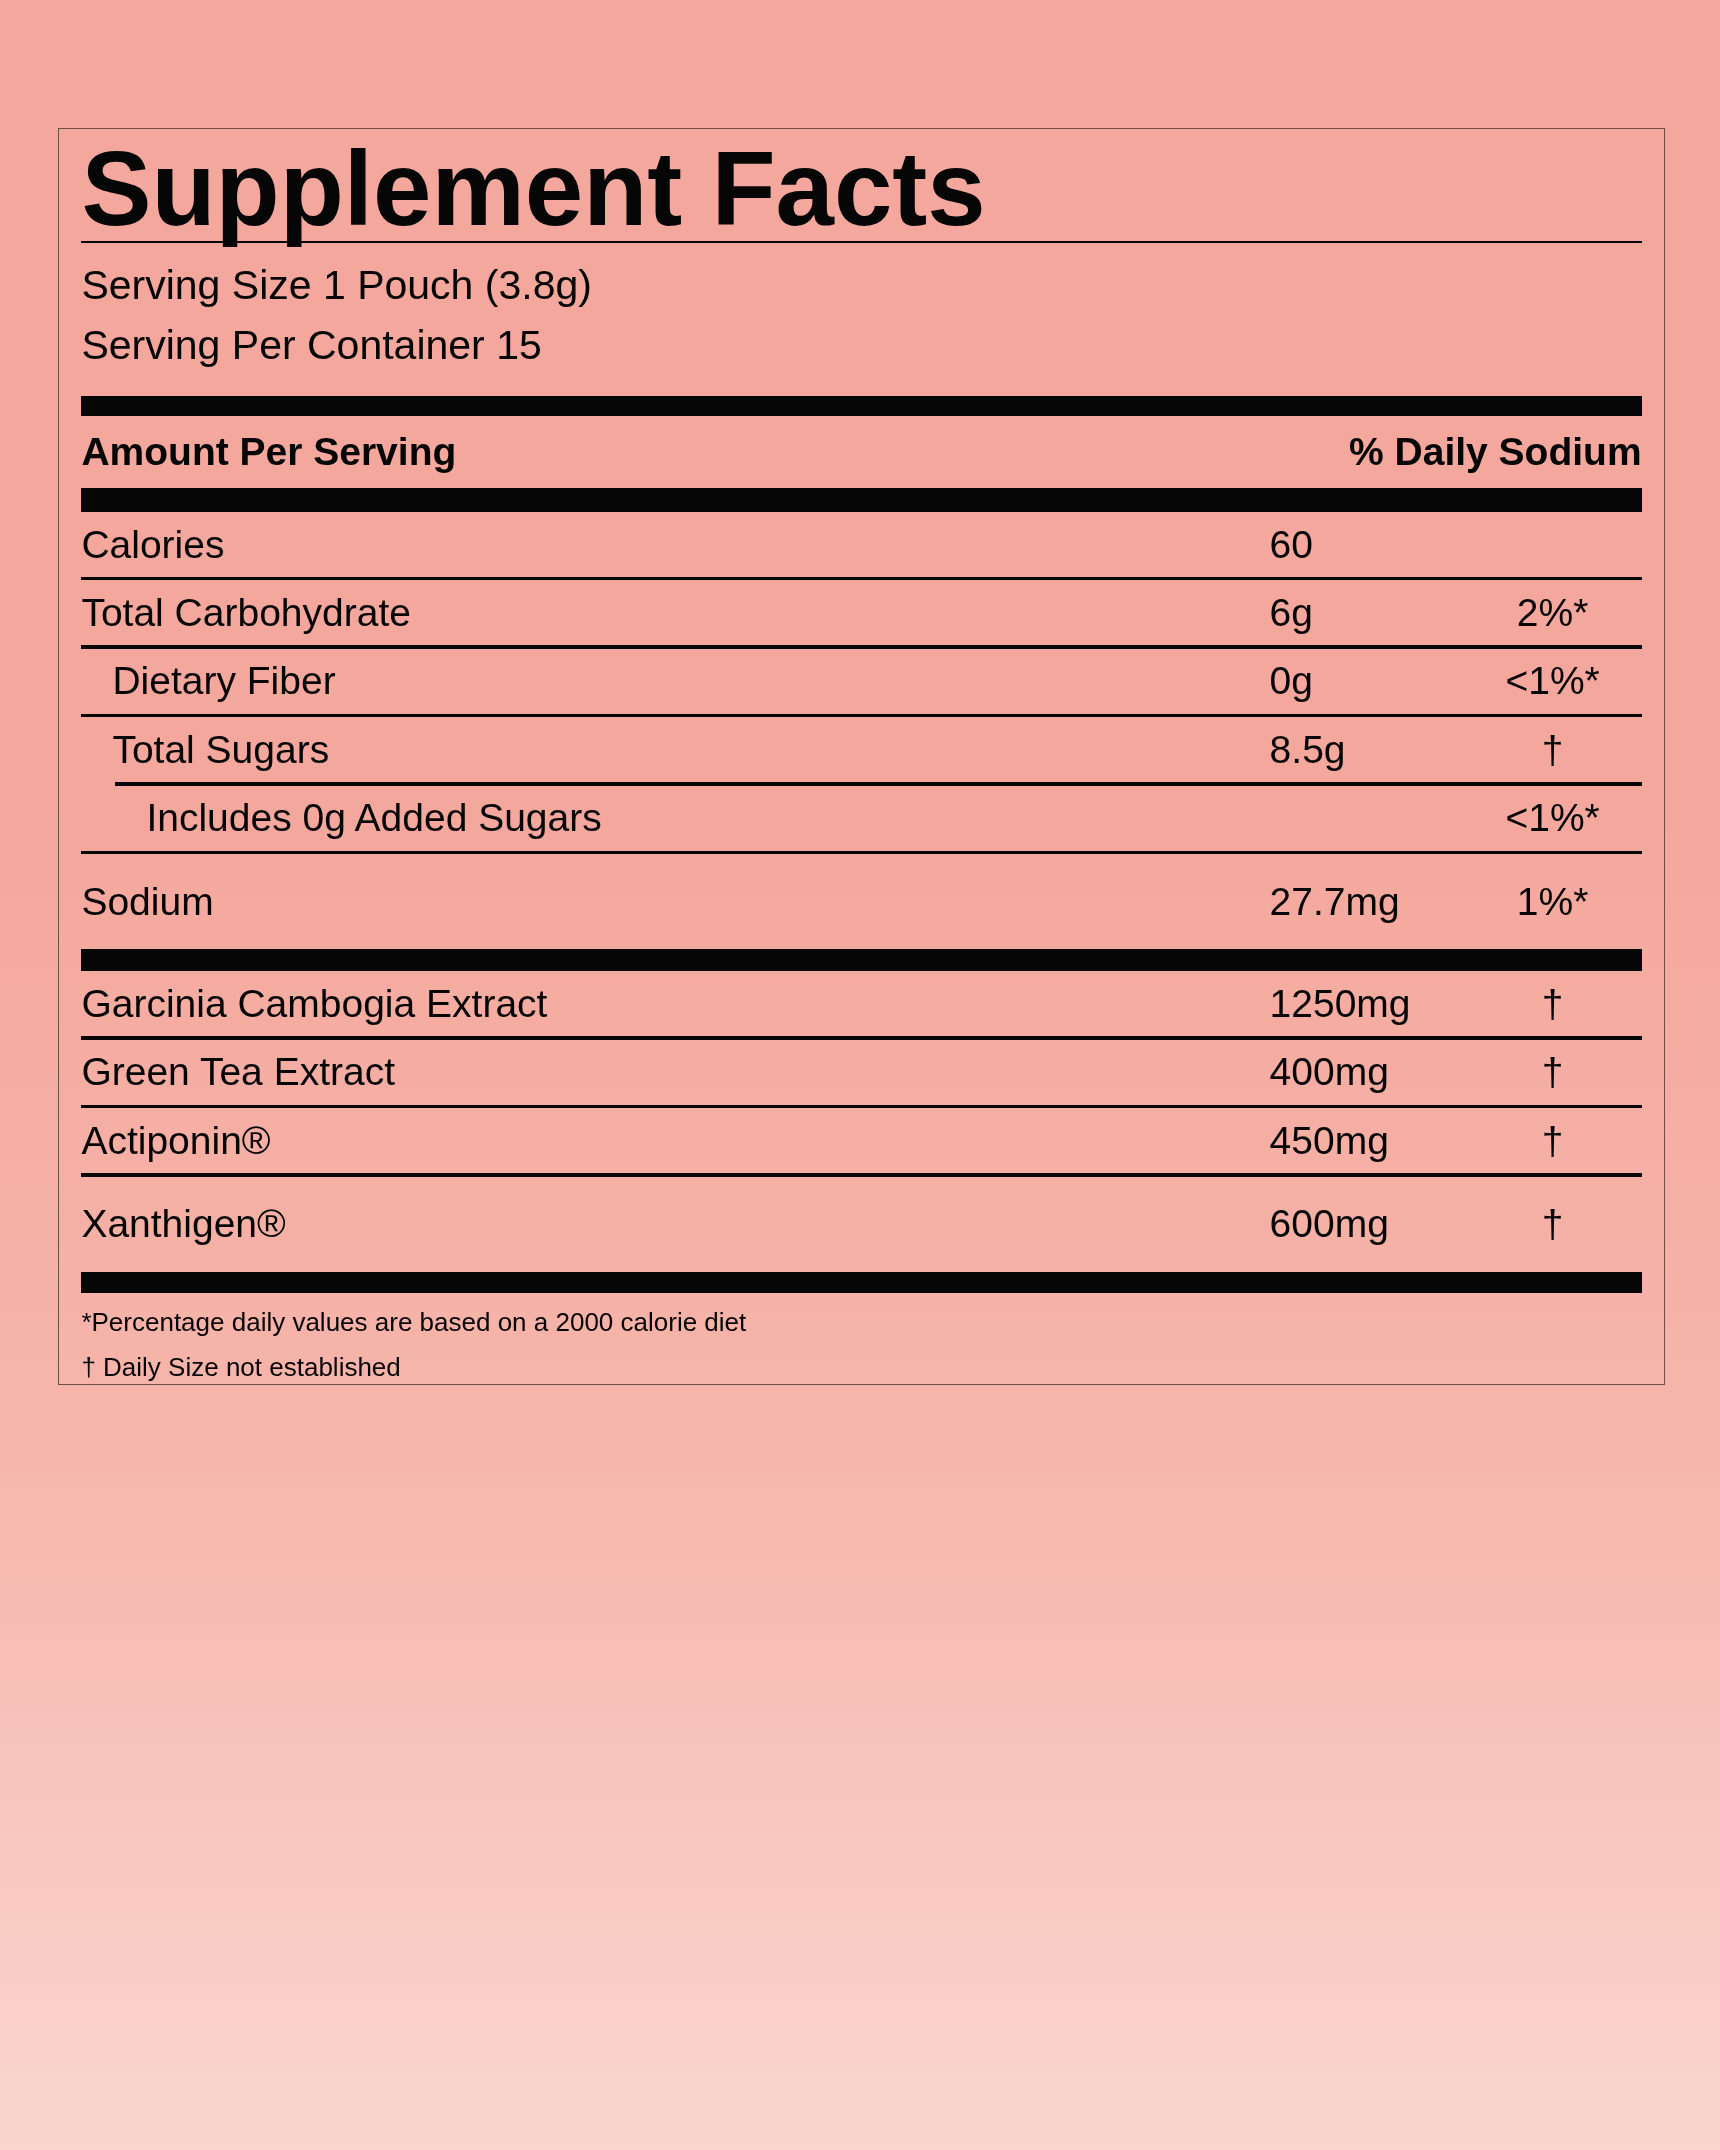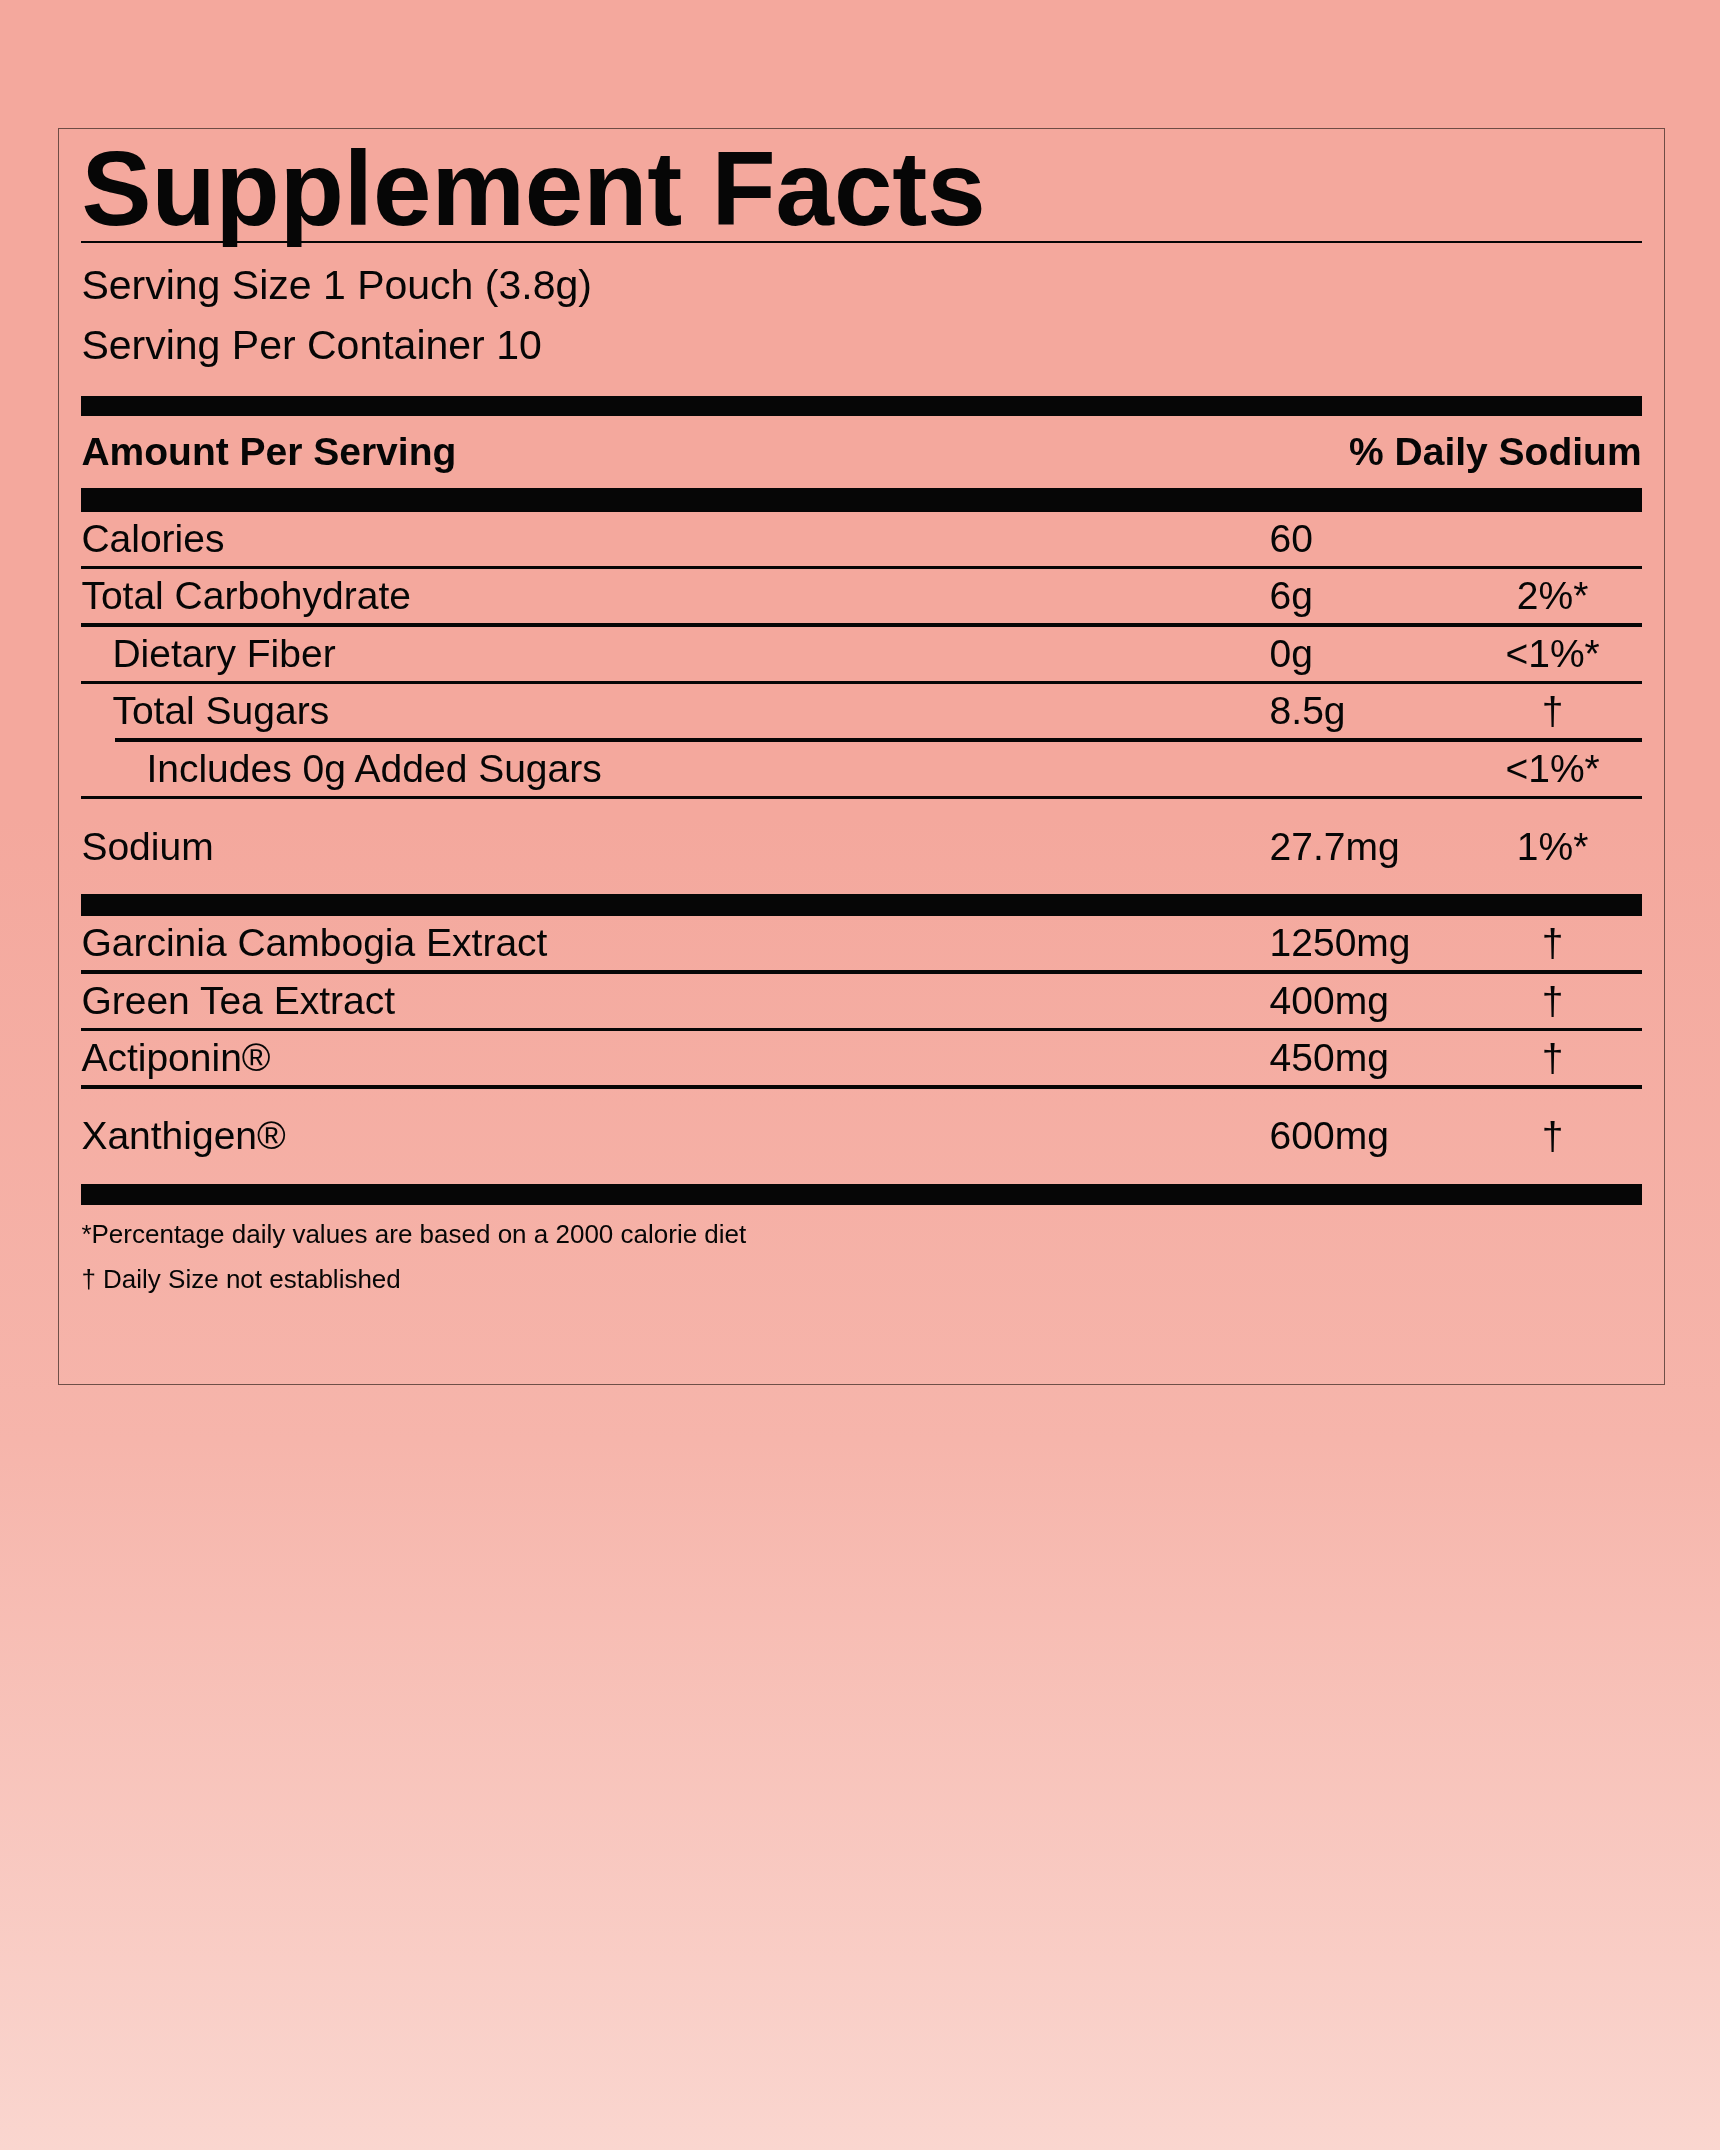--- a/index.html
+++ b/index.html
@@ -35,21 +35,21 @@
   .bar1{margin-top:20.6px;}
   .bar2{height:24px;}
   .bar3{height:22.4px;}
   .bar4{height:21.5px;}
   .hdr{
     height:72px;
     display:flex;align-items:center;justify-content:space-between;
     font-size:39px;font-weight:bold;
   }
   .row{
-    height:54px;
+    height:65px;
     display:grid;
     grid-template-columns:1fr 194px 178px;
     align-items:center;
     font-size:39px;
   }
   .row.tall{height:95px;}
   .row .n{white-space:nowrap;}
   .row .n.ind1{padding-left:31px;}
   .row .n.ind2{padding-left:65px;}
   .row .a{text-align:left;}
@@ -61,21 +61,21 @@
 </style>
 </head>
 <body>
 
 <div class="sf-label">
 
   <h1 class="sf-title">Supplement Facts</h1>
   <div class="title-rule"></div>
 
   <div class="serving serving-first">Serving Size 1 Pouch (3.8g)</div>
-  <div class="serving">Serving Per Container 10</div>
+  <div class="serving">Serving Per Container 15</div>
 
   <div class="bar bar1"></div>
 
   <div class="hdr">
     <span>Amount Per Serving</span>
     <span>% Daily Sodium</span>
   </div>
 
   <div class="bar bar2"></div>
 

